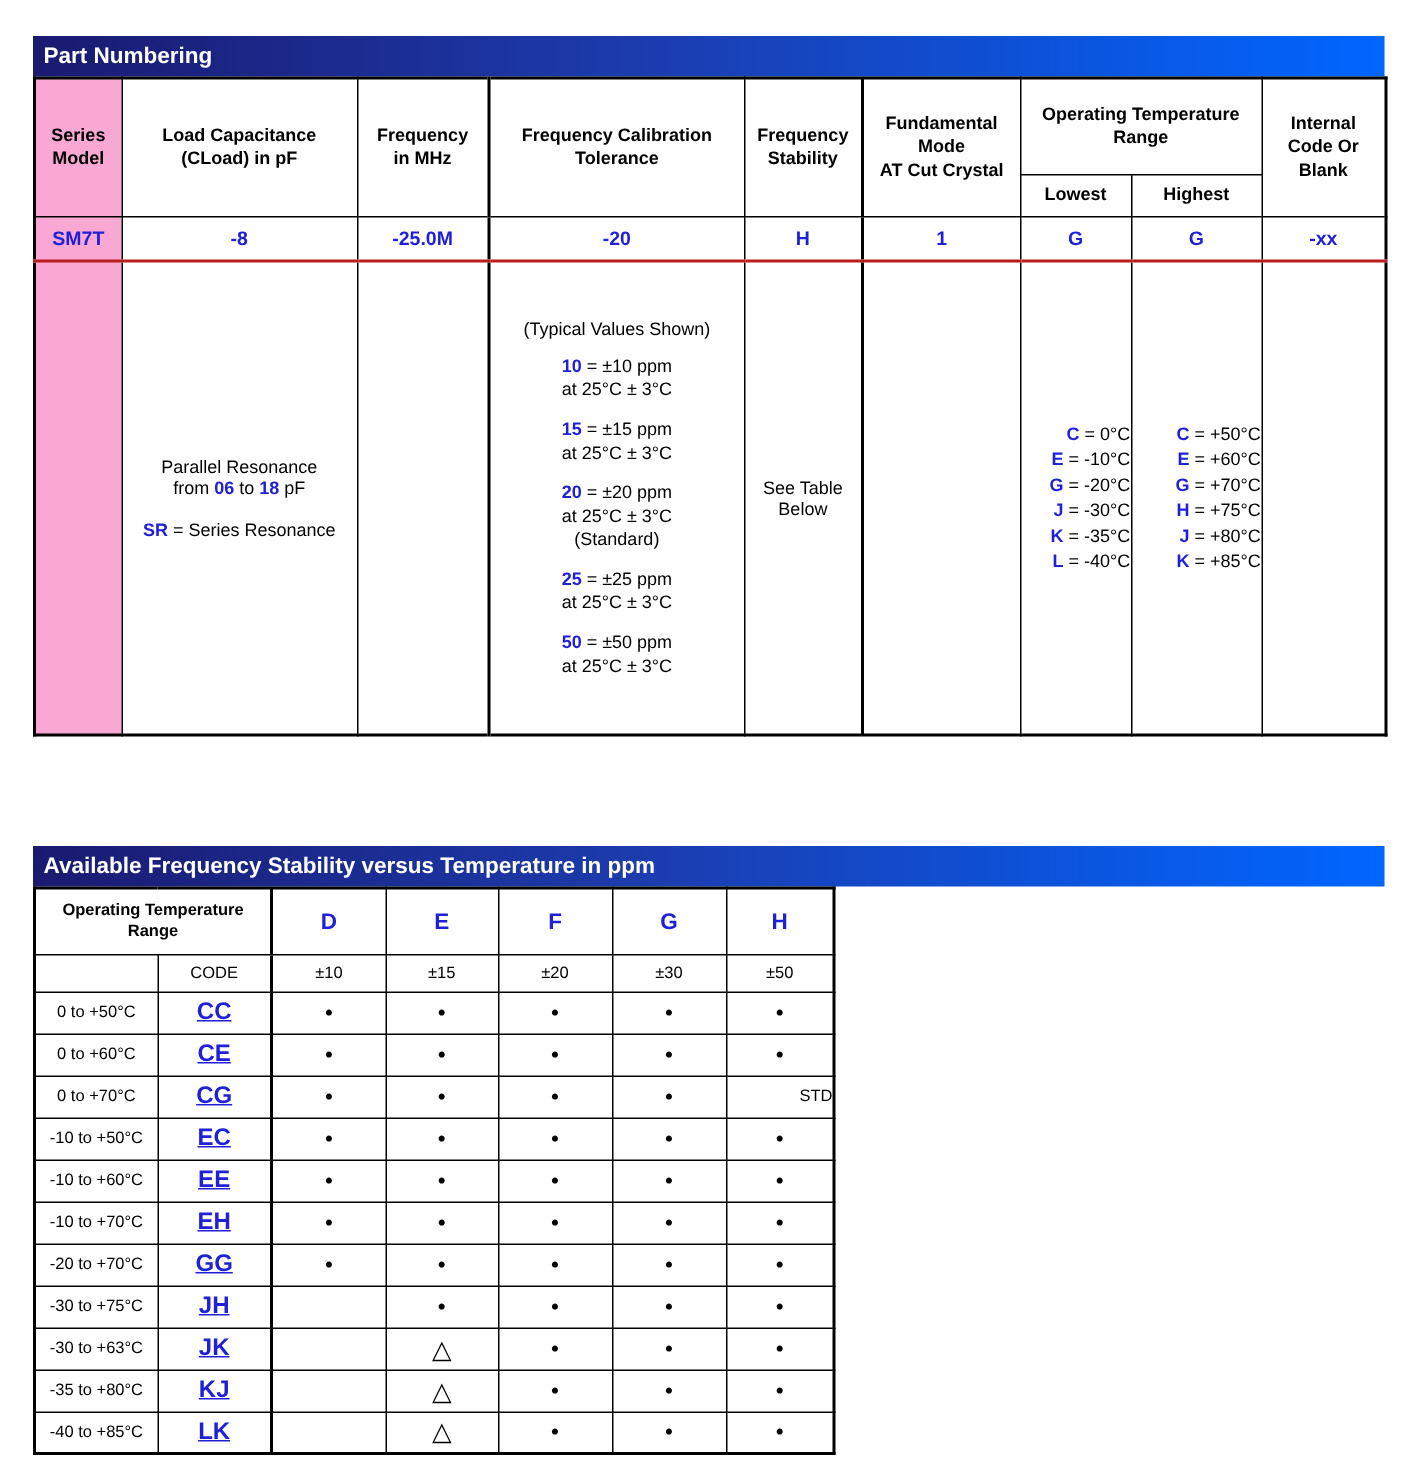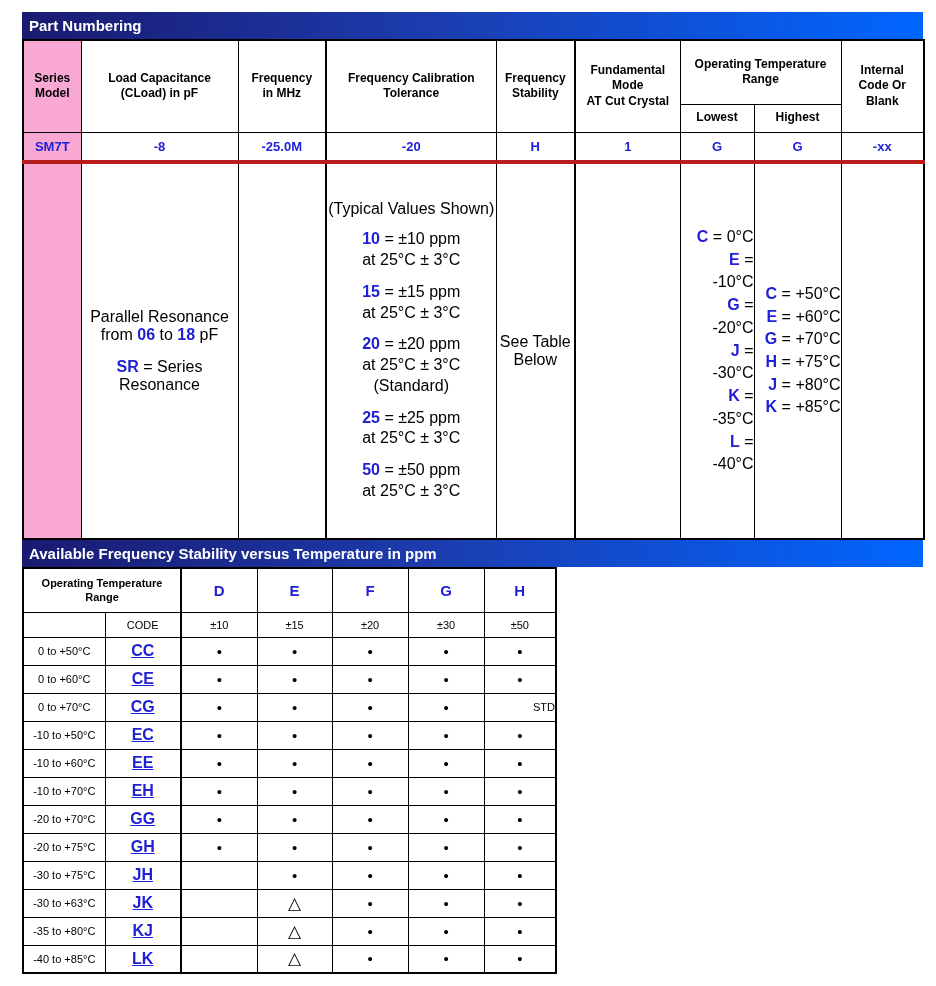--- a/index.html
+++ b/index.html
@@ -1,53 +1,53 @@
 <!DOCTYPE html>
 <html><head>
 <meta charset="utf-8">
 <style>
   * { box-sizing: border-box; }
   html,body { margin:0; padding:0; background:#fff; }
   body {
     width:936px; height:986px; overflow:hidden;
     font-family:"Liberation Sans", sans-serif; color:#000;
   }
-  .page { padding:12px 0 0 22px; }
+  .page { padding:24px 0 0 22px; }
 
   .titlebar {
     width:901px; height:27px;
     background:linear-gradient(90deg,#1a1a70 0%, #1c3cae 45%, #0066ff 100%);
     color:#fff; font-weight:bold; font-size:15px;
     display:flex; align-items:center; padding-left:7px;
   }
 
   table { border-collapse:collapse; table-layout:fixed; }
   th, td { border:1px solid #000; text-align:center; vertical-align:middle; padding:0; }
 
   
   .t1 { width:901px; border:2px solid #000; }
   .t1 th { font-size:12px; font-weight:bold; white-space:pre-line; line-height:1.3; }
   .hA { height:64px; }
   .hB { height:28px; }
   .lav { background:#f9a8d4; }
   .thickL { border-left:2px solid #000; }
   .code-row td {
     height:30px; font-weight:bold; font-size:13px; color:#2020d6;
-    border-bottom:4px solid #b91c1c;
+    border-bottom:2px solid #b91c1c;
   }
-  .detail-row td { height:377px; font-size:16px; }
+  .detail-row td { height:316px; font-size:12px; }
   .blue { color:#2020d6; font-weight:bold; }
   .pre { white-space:pre-line; }
   .load-gap { height:14px; }
   .tol-note { margin-bottom:2px; }
   .tol-item { margin-top:11px; line-height:1.3; }
   .temp-list { text-align:right; padding-left:9px; line-height:1.42; font-size:12px; }
 
   
-  .t2-wrap { }
+  .t2-wrap { margin-top:73px; }
   .t2 { width:533px; border:2px solid #000; }
   .t2 .otr-h { height:44px; font-size:11px; font-weight:bold; white-space:pre-line; line-height:1.3; }
   .t2 .letter-h { height:44px; font-size:15px; font-weight:bold; color:#2020d6; }
   .t2 .sub-h { height:25px; font-size:11px; font-weight:normal; }
   .t2 td.rng { font-size:11px; height:28px; }
   .t2 td.code { font-size:16px; font-weight:bold; color:#2020d6; height:28px;text-decoration:underline; }
   .t2 td.mark { font-size:15px; height:28px; line-height:1; }
   .t2 td.mark.tri { font-size:17px; }
   .t2 td.mark.std { font-size:11px;text-align:right; }
 </style>
@@ -258,29 +258,20 @@
           <tr>
             <td class="rng">-20 to +70°C</td>
             <td class="code">GG</td>
             <td class="mark thickL">•</td>
             <td class="mark">•</td>
             <td class="mark">•</td>
             <td class="mark">•</td>
             <td class="mark">•</td>
           </tr>
           <tr>
-            <td class="rng">-20 to +75°C</td>
-            <td class="code">GH</td>
-            <td class="mark thickL">•</td>
-            <td class="mark">•</td>
-            <td class="mark">•</td>
-            <td class="mark">•</td>
-            <td class="mark">•</td>
-          </tr>
-          <tr>
             <td class="rng">-30 to +75°C</td>
             <td class="code">JH</td>
             <td class="mark thickL"></td>
             <td class="mark">•</td>
             <td class="mark">•</td>
             <td class="mark">•</td>
             <td class="mark">•</td>
           </tr>
           <tr>
             <td class="rng">-30 to +63°C</td>

